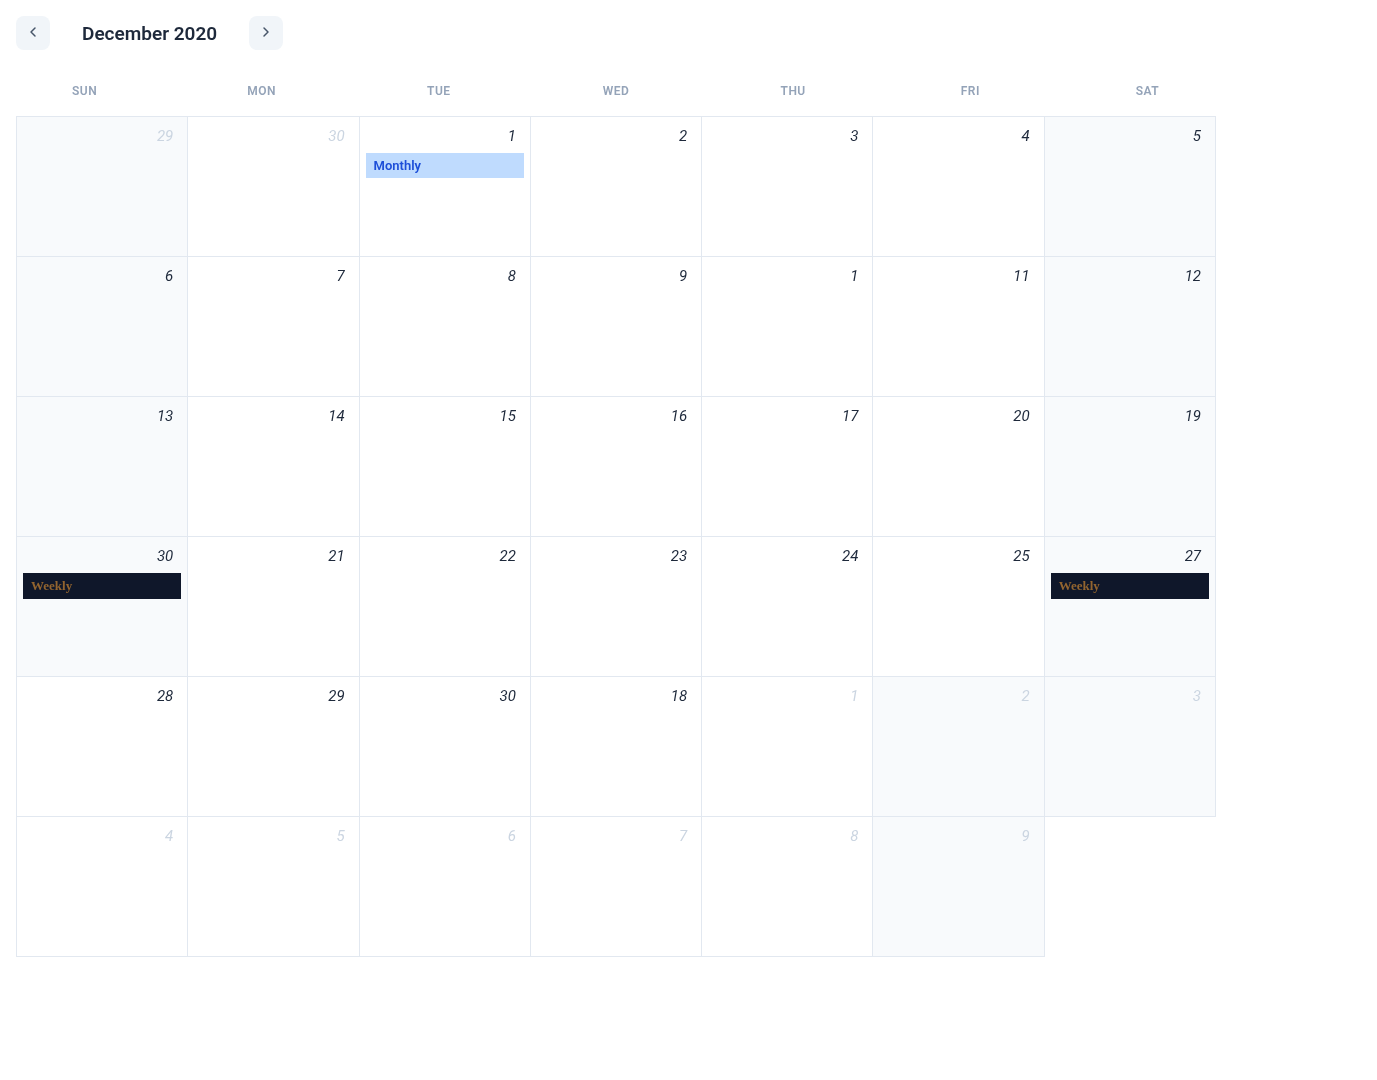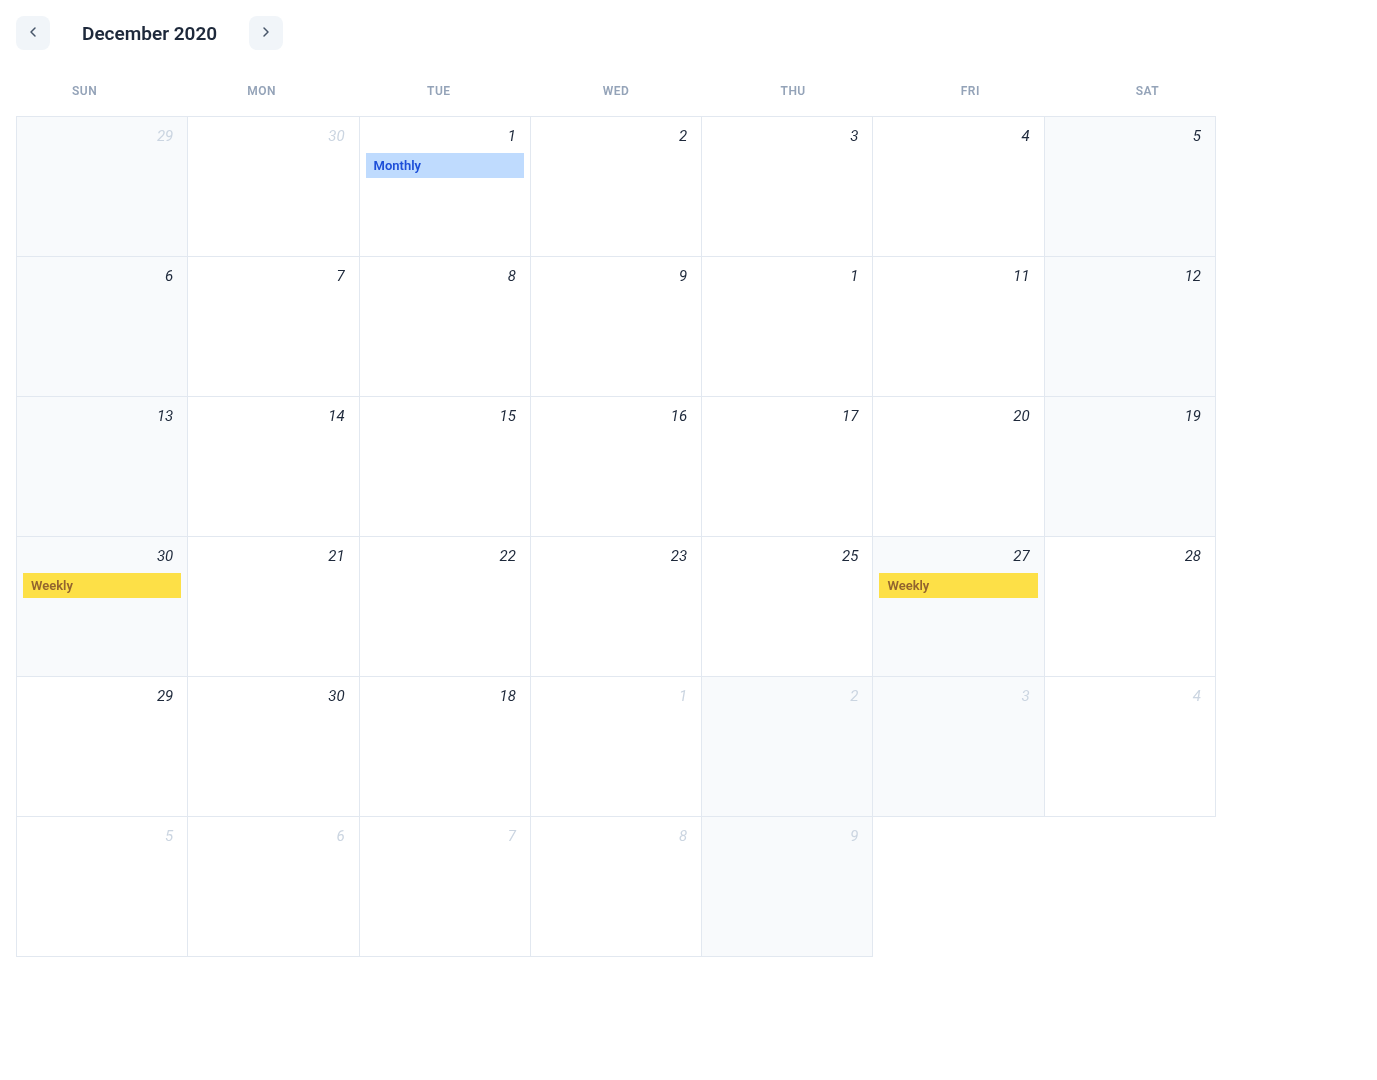--- a/index.html
+++ b/index.html
@@ -97,22 +97,23 @@
       font-weight: 600;
       padding: 5px 8px;
       border-radius: 0;
       cursor: pointer;
     }
     .event-monthly {
       background: #bfdbfe;
       color: #1d4ed8;
     }
     .event-weekly {
-      background: #fde047;
+      background: #0f172a;
       color: #92642f;
+      font-family: Liberation Serif, serif;
     }
   </style>
 </head>
 <body>
 
 <div class="calendar-container">
 
   <div class="calendar-header">
     <button class="nav-btn">
       <span>
@@ -217,20 +218,23 @@
       <div class="day-cell">
         <div class="day-number">21</div>
       </div>
       <div class="day-cell">
         <div class="day-number">22</div>
       </div>
       <div class="day-cell">
         <div class="day-number">23</div>
       </div>
       <div class="day-cell">
+        <div class="day-number">24</div>
+      </div>
+      <div class="day-cell">
         <div class="day-number">25</div>
       </div>
       <div class="day-cell weekend">
         <div class="day-number">27</div>
         <div class="events">
           <div class="event event-weekly">Weekly</div>
         </div>
       </div>
       <div class="day-cell">
         <div class="day-number">28</div>

